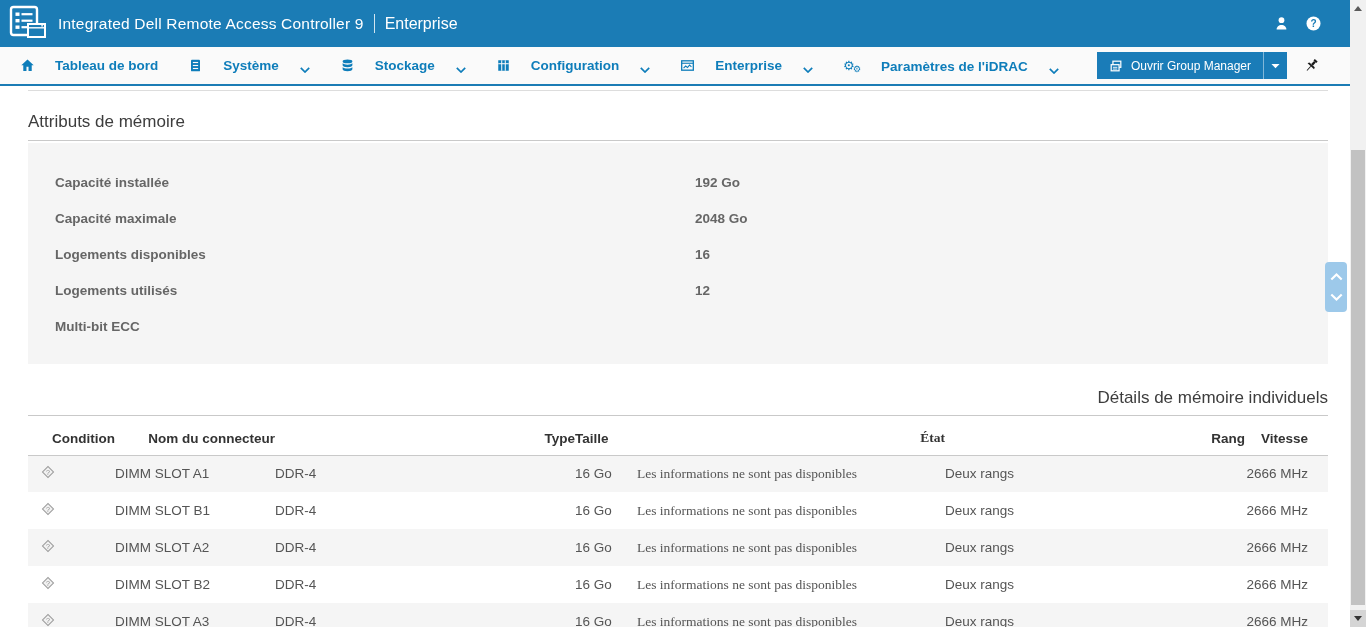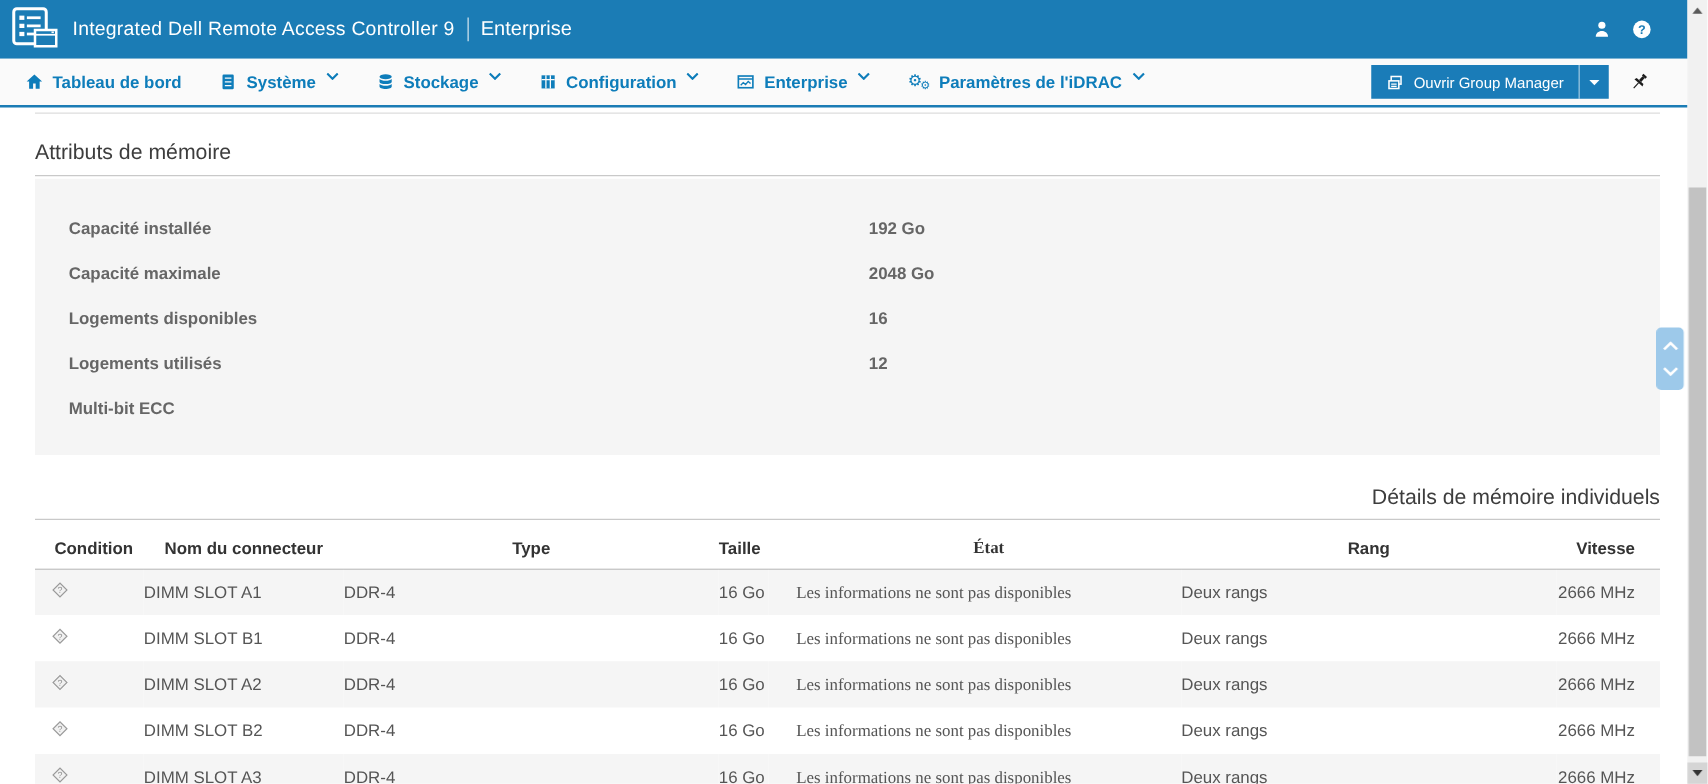--- a/index.html
+++ b/index.html
@@ -16,21 +16,21 @@
   .logo svg { width:40px; height:40px; display:block; }
   .app-title { color:#fff; font-size:15.5px; font-weight:400; margin-left:10px; letter-spacing:.2px; }
   .title-divider { width:1px; height:19px; background:rgba(255,255,255,.8); margin:0 10px; }
   .app-edition { color:#fff; font-size:16px; font-weight:300; }
   .header-actions { margin-left:auto; display:flex; align-items:center; gap:15px; padding-right:28px; }
   .hicon { display:inline-flex; cursor:pointer; }
   .hicon svg { width:17px; height:17px; display:block; }
 
   
   .main-nav { height:39px; background:#fafafa; border-bottom:2px solid #1b7cb5; display:flex; align-items:center; padding-left:20px; }
-  .nav-item { display:inline-flex; align-items:flex-start; gap:7px; margin-right:30px; color:#0e7dba; font-size:13.5px; font-weight:700; cursor:pointer; white-space:nowrap; text-decoration:none; }
+  .nav-item { display:inline-flex; align-items:flex-end; gap:20px; margin-right:30px; color:#0e7dba; font-size:13.5px; font-weight:700; cursor:pointer; white-space:nowrap; text-decoration:none; }
   .nav-item .icon { display:inline-flex; color:#0e7dba; }
   .nav-item .icon svg { width:15px; height:15px; display:block; }
   .chev { display:inline-flex; margin-left:1px; }
   .chev svg { width:10px; height:6px; display:block; }
   .nav-right { margin-left:auto; display:flex; align-items:center; gap:16px; padding-right:30px; }
   .gm-group { display:flex; height:27px;border-radius:13px; }
   .gm-btn { background:#1a7cb8; color:#fff; border:none; font-size:12px; font-family:inherit; display:flex; align-items:center; gap:8px; padding:0 12px; cursor:pointer; }
   .gm-btn .icon svg { width:14px; height:14px; display:block; }
   .gm-caret { background:#1a7cb8; border:none; border-left:1px solid rgba(255,255,255,.45); width:24px; display:flex; align-items:center; justify-content:center; cursor:pointer; }
   .gm-caret svg { width:9px; height:6px; display:block; }
@@ -45,21 +45,21 @@
   main { margin:4px 22px 0 28px; border-top:1px solid #ddd; }
   .section-title { font-size:17px; font-weight:400; color:#3d3d3d; margin:0; border-bottom:1px solid #c9c9c9; }
   .t1 { padding:21px 0 8px; }
   .t2 { padding:24px 0 7px;text-align:right; }
 
   .attr-panel { background:#f5f5f5; margin-top:2px; padding:21px 0 20px; }
   .attr-row { display:flex; align-items:center; height:36px; padding-left:27px; font-size:13.5px; color:#666;font-weight:bold; }
   .attr-label { width:640px; flex:none; }
 
   table { width:100%; border-collapse:collapse; table-layout:fixed; margin-top:6px; font-size:13.5px; }
-  th { font-weight:600; color:#333; text-align:center; height:33px; border-bottom:1px solid #c9c9c9; padding:0; white-space:nowrap; }
+  th { font-weight:600; color:#333; text-align:right; height:33px; border-bottom:1px solid #c9c9c9; padding:0; white-space:nowrap; }
   td { height:37px; color:#555; padding:0; white-space:nowrap; overflow:hidden; }
   tbody tr:nth-child(odd) { background:#f5f5f5; }
   .c-cond   { width:87px; }
   .c-conn   { width:160px; }
   .c-type   { width:300px; }
   .c-size   { width:40px; }
   .c-state  { width:330px; }
   .c-rank   { width:300px; }
   .c-speed  { width:83px; }
   .p-cond  { padding-left:7px; }

